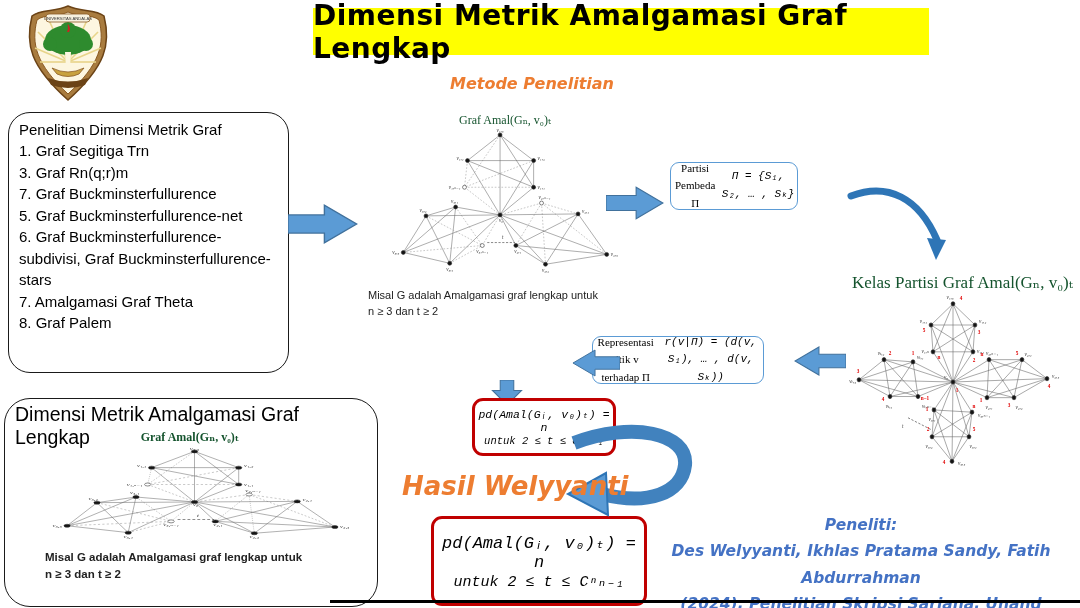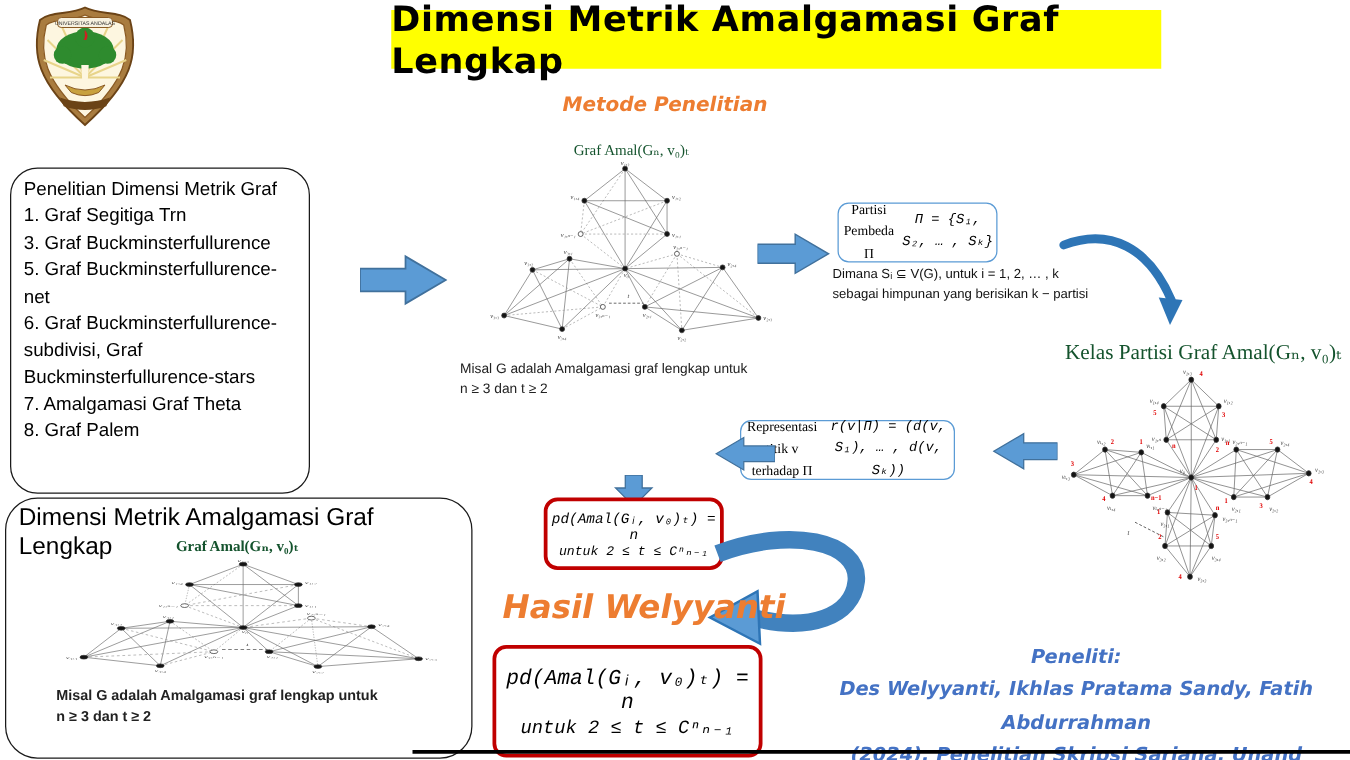--- a/index.html
+++ b/index.html
@@ -8,21 +8,21 @@
   .abs{position:absolute;}
   .hand{font-family:"DejaVu Sans","Liberation Sans",sans-serif;font-weight:700;font-style:italic;color:#ED7D31;}
   .title-bar{background:#FFFF00;display:flex;align-items:center;justify-content:center;
              font-family:"DejaVu Sans",sans-serif;font-weight:700;font-size:28px;color:#000;letter-spacing:.5px;}
   .round-box{border:1.8px solid #1a1a1a;border-radius:22px;background:#fff;}
   .blue-box{border:1.7px solid #5B9BD5;border-radius:9px;background:#fff;display:flex;flex-direction:row;
             align-items:center;justify-content:center;text-align:center;
             font-family:"Liberation Serif","DejaVu Serif",serif;}
   .red-box{border:3px solid #C00000;border-radius:11px;background:#fff;display:flex;flex-direction:column;
            align-items:center;justify-content:center;text-align:center;
-           font-family:"Liberation Serif","DejaVu Serif",serif;}
+           font-family:"Liberation Serif","DejaVu Serif",serif;margin-left:37px;}
   .math{font-family:Liberation Mono, monospace;font-style:italic;}
   .caption{font-size:11px;line-height:1.45;color:#222;}
   .bg-list{font-size:15px;line-height:1.43;color:#000;}
   .note{font-size:10.5px;line-height:1.5;font-weight:500;color:#111;}
   .peneliti{font-family:"DejaVu Sans",sans-serif;font-weight:700;font-style:italic;color:#4472C4;
             text-align:center;font-size:15.5px;line-height:1.7;}
   svg{display:block;}
   .figtitle{font-family:"Liberation Serif","DejaVu Serif",serif;font-size:12px;text-align:center;color:#14532d;}
 </style>
 </head>
@@ -56,25 +56,26 @@
       <rect x="28" y="12" width="44" height="8" rx="3" fill="#f7f1df" stroke="#8a5a23" stroke-width="0.8"></rect>
       <text x="50" y="18" text-anchor="middle" font-size="4.2" fill="#333">UNIVERSITAS ANDALAS</text>
     </svg>
   </div>
 
   <div class="abs title-bar" style="left:313px;top:8px;width:616px;height:47px;">Dimensi Metrik Amalgamasi Graf Lengkap</div>
 
   <div class="abs hand" style="left:437px;top:74px;font-size:16px;margin-left:13px;">Metode Penelitian</div>
   <div class="abs hand" style="left:402px;top:471px;font-size:26px;z-index:3;">Hasil Welyyanti</div>
 
-  <div class="abs round-box" style="left:8px;top:134px;width:240px;height:261px;padding:6px 10px;box-sizing:border-box;">
+  <div class="abs round-box" style="left:8px;top:112px;width:281px;height:261px;padding:6px 10px;box-sizing:border-box;">
     <div class="bg-list">Penelitian Dimensi Metrik Graf</div>
     <div class="bg-list">
         <div>1.  Graf Segitiga Trn</div>
-        <div>3. Graf Buckminsterfullurence</div>
+        <div>3. Graf Rn(q;r)m</div>
+        <div>7. Graf Buckminsterfullurence</div>
         <div>5. Graf Buckminsterfullurence-net</div>
         <div>6. Graf Buckminsterfullurence-subdivisi,  Graf Buckminsterfullurence-stars</div>
         <div>7. Amalgamasi Graf Theta</div>
         <div>8. Graf Palem</div>
       </div>
   </div>
 
   <div class="abs" style="left:288px;top:202px;">
     <svg width="70" height="44" viewBox="0 0 100 60">
       <polygon points="0,17 52,17 52,3 98,30 52,57 52,43 0,43" fill="#5B9BD5" stroke="#41719C" stroke-width="2"></polygon>
@@ -170,24 +171,20 @@
 
   <div class="abs" style="left:606px;top:181px;">
     <svg width="58" height="44" viewBox="0 0 100 60">
       <polygon points="0,17 52,17 52,3 98,30 52,57 52,43 0,43" fill="#5B9BD5" stroke="#41719C" stroke-width="2"></polygon>
     </svg>
   </div>
 
   <div class="abs blue-box" style="left:670px;top:162px;width:126px;height:46px;font-size:11px;line-height:1.6;">
     <div>Partisi Pembeda Π</div>
     <div class="math">Π = {S₁, S₂, … , Sₖ}</div>
-  </div>
-  <div class="abs note" style="left:666px;top:212px;width:210px;">
-    <div>Dimana Sᵢ ⊆ V(G), untuk i = 1, 2, … , k</div>
-    <div>sebagai himpunan yang berisikan k − partisi</div>
   </div>
 
   <div class="abs" style="left:843px;top:180px;">
     <svg width="118" height="92" viewBox="0 0 118 92">
       <path d="M8,16 C45,2 76,18 94,60" fill="none" stroke="#2E75B6" stroke-width="7" stroke-linecap="round"></path>
       <polygon points="84,58 103,60 93,80" fill="#2E75B6"></polygon>
     </svg>
   </div>
 
   <div class="abs figtitle" style="left:845px;top:272px;width:235px;font-size:17px;">Kelas Partisi Graf Amal(Gₙ, v₀)ₜ</div>

